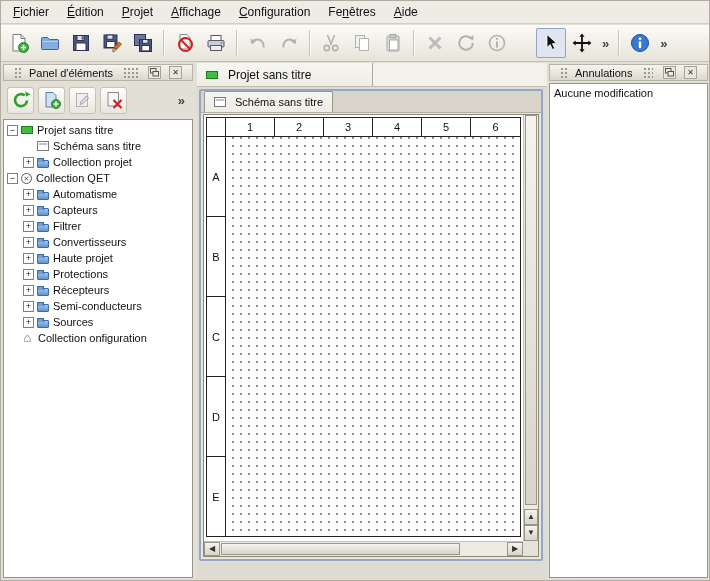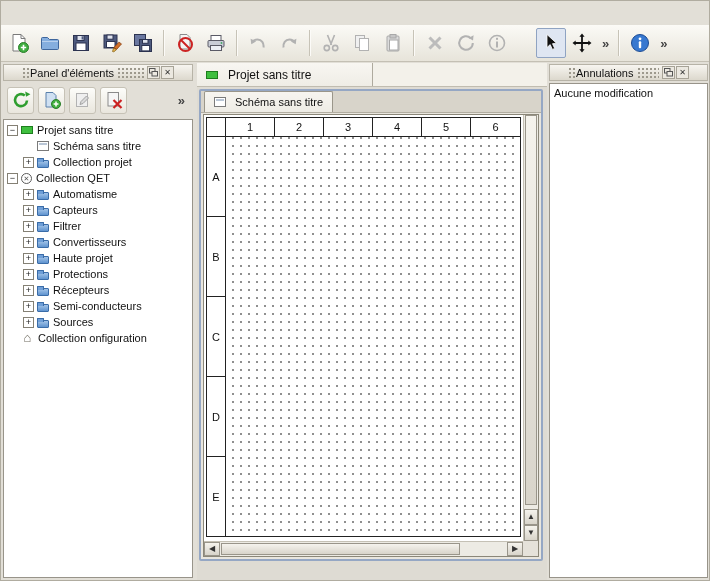--- a/index.html
+++ b/index.html
@@ -20,23 +20,23 @@
     background:linear-gradient(#fbfaf6,#e7e4da); border-bottom:1px solid #c4c0b4;
     display:flex; align-items:center; padding:0 3px; gap:1px; }
   .tbtn { width:30px; height:30px; flex:none; display:flex; align-items:center;
     justify-content:center; border:1px solid transparent; border-radius:2px; }
   .tbtn.checked { border:1px solid #8fa3c2; background:#dfe6f2; }
   .tsep { width:2px; height:26px; border-left:1px solid #c7c3b7;
     border-right:1px solid #fcfbf8; margin:0 4px; flex:none; }
   .tmore { font-size:13px; font-weight:bold; color:#444; padding:0 4px; cursor:default; }
   .tspring { width:22px; }
   
-  .dock-title { height:17px; flex:none; display:flex; align-items:center; gap:1px;
+  .dock-title { height:17px; flex:none; display:flex; align-items:center; gap:8px;
     background:linear-gradient(#f7f5f0,#dcd8cd); border:1px solid #b7b3a7;
-    font-size:11px; padding:0 18px; }
+    font-size:11px; padding:0 10px; }
   .grip { height:11px; background-image:radial-gradient(#9d998d 1px, transparent 1.2px);
     background-size:4px 4px; }
   .grip.small { width:7px; flex:none; }
   .grip.stretch { flex:1; margin:0 2px; }
   .dock-btn { width:13px; height:13px; flex:none; display:flex; align-items:center;
     justify-content:center; background:#ebe8e0; border:1px solid #a7a397;
     font-size:8px; color:#333; line-height:1; }
   
   .dock-left { position:absolute; left:2px; top:63px; width:190px; bottom:2px;
     display:flex; flex-direction:column; }
@@ -130,20 +130,29 @@
   .dock-right { position:absolute; right:1px; top:63px; width:159px; bottom:2px;
     display:flex; flex-direction:column; }
   .undo-list { flex:1; background:#fff; border:1px solid #98948a; font-size:11px;
     padding:3px 4px; margin-top:2px; }
 </style>
 </head>
 <body>
 
 <div class="app">
 
+  <div class="menubar">
+      <span class="menu-item"><u>F</u>ichier</span>
+      <span class="menu-item"><u>É</u>dition</span>
+      <span class="menu-item"><u>P</u>rojet</span>
+      <span class="menu-item"><u>A</u>ffichage</span>
+      <span class="menu-item"><u>C</u>onfiguration</span>
+      <span class="menu-item">Fe<u>n</u>êtres</span>
+      <span class="menu-item"><u>A</u>ide</span>
+    </div>
 
   <div class="toolbar">
     <div class="tbtn">
       <svg width="22" height="22" viewBox="0 0 22 22">
           <path d="M5 2.5h8l4 4V19H5z" fill="#fff" stroke="#7a7a7a"></path>
           <path d="M13 2.5v4h4" fill="none" stroke="#7a7a7a"></path>
           <circle cx="15.5" cy="15.5" r="5" fill="#3fae3f" stroke="#2a7e2a"></circle>
           <path d="M15.5 12.8v5.4M12.8 15.5h5.4" stroke="#fff" stroke-width="1.6"></path>
         </svg>
     </div>

